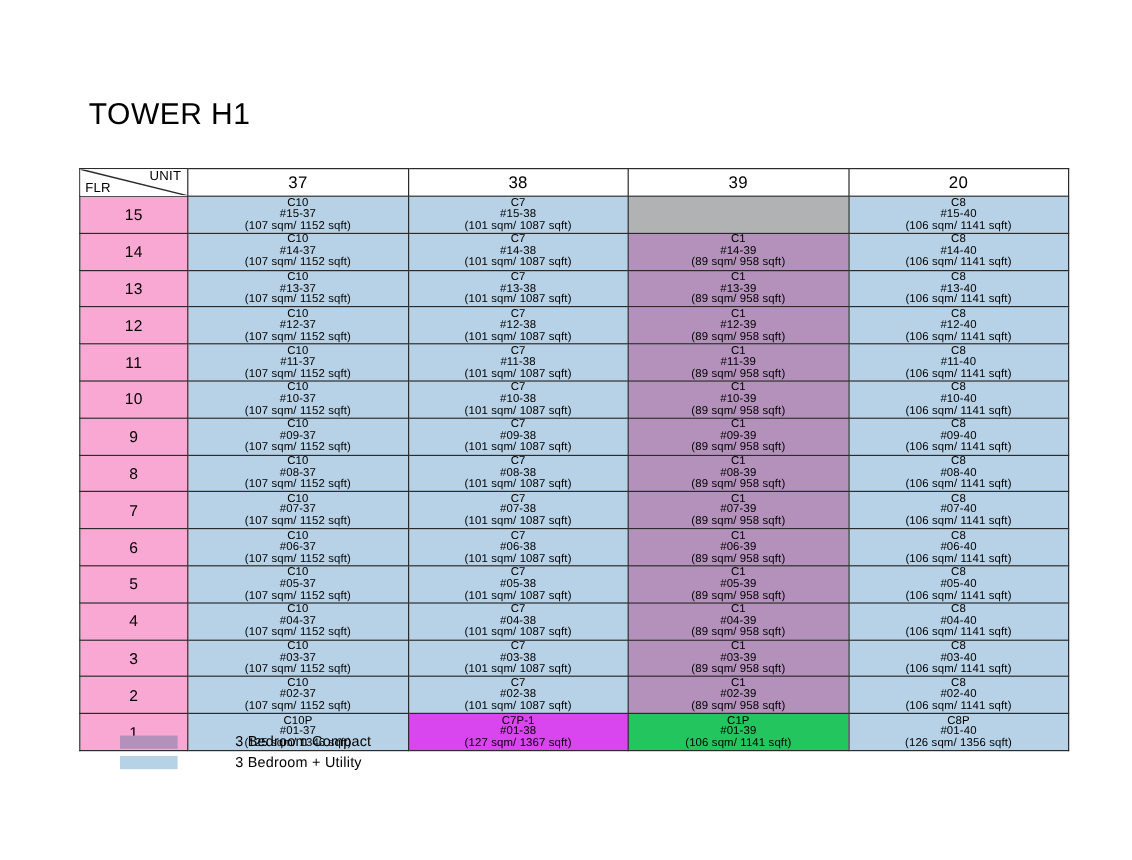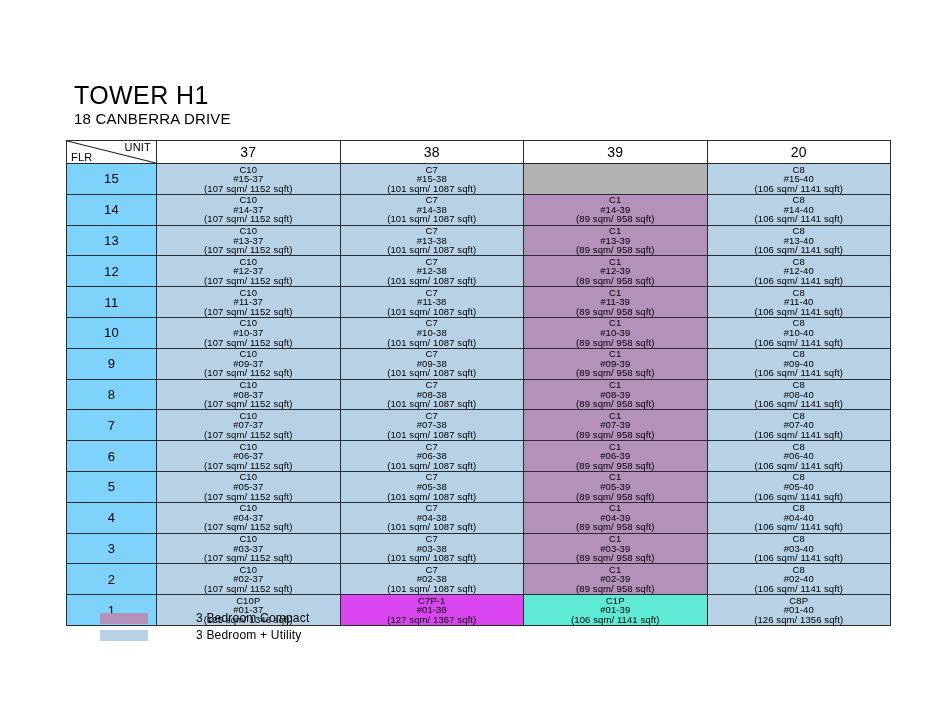--- a/index.html
+++ b/index.html
@@ -100,21 +100,21 @@
 
   .hdr-unit {
     height: 22px;
     background: #ffffff;
     font-size: 14px;
     letter-spacing: 0.3px;
   }
 
   .flr-cell {
     height: 29.8px;
-    background: #7dd3fc;
+    background: #f9a8d4;
     font-size: 13px;
     letter-spacing: 0.3px;
   }
 
   .unit-cell {
     height: 29.8px;
     line-height: 9.6px;
     padding: 1px 0 0 0;
   }
   .unit-cell .l1 {
@@ -164,21 +164,20 @@
     white-space: nowrap;
   }
 </style>
 </head>
 <body>
 
 <div id="sheet">
 
   <div class="title-block">
     <div class="tower-title">TOWER H1</div>
-    <div class="tower-address">18 CANBERRA DRIVE</div>
   </div>
 
   <table class="grid">
     <colgroup>
       <col class="c-flr">
       <col class="c-unit">
       <col class="c-unit">
       <col class="c-unit">
       <col class="c-unit">
     </colgroup>
@@ -521,21 +520,21 @@
           <td class="unit-cell t-utility" style="background: rgb(183, 210, 230);">
             <span class="l1">C10P</span>
             <span class="l2">#01-37</span>
             <span class="l3">(125 sqm/ 1346 sqft)</span>
           </td>
           <td class="unit-cell t-utility" style="background: #d946ef;">
             <span class="l1">C7P-1</span>
             <span class="l2">#01-38</span>
             <span class="l3">(127 sqm/ 1367 sqft)</span>
           </td>
-          <td class="unit-cell t-compact" style="background: #5eead4;">
+          <td class="unit-cell t-compact" style="background: #22c55e;">
             <span class="l1">C1P</span>
             <span class="l2">#01-39</span>
             <span class="l3">(106 sqm/ 1141 sqft)</span>
           </td>
           <td class="unit-cell t-utility" style="background: rgb(183, 210, 230);">
             <span class="l1">C8P</span>
             <span class="l2">#01-40</span>
             <span class="l3">(126  sqm/ 1356 sqft)</span>
           </td>
         </tr>

